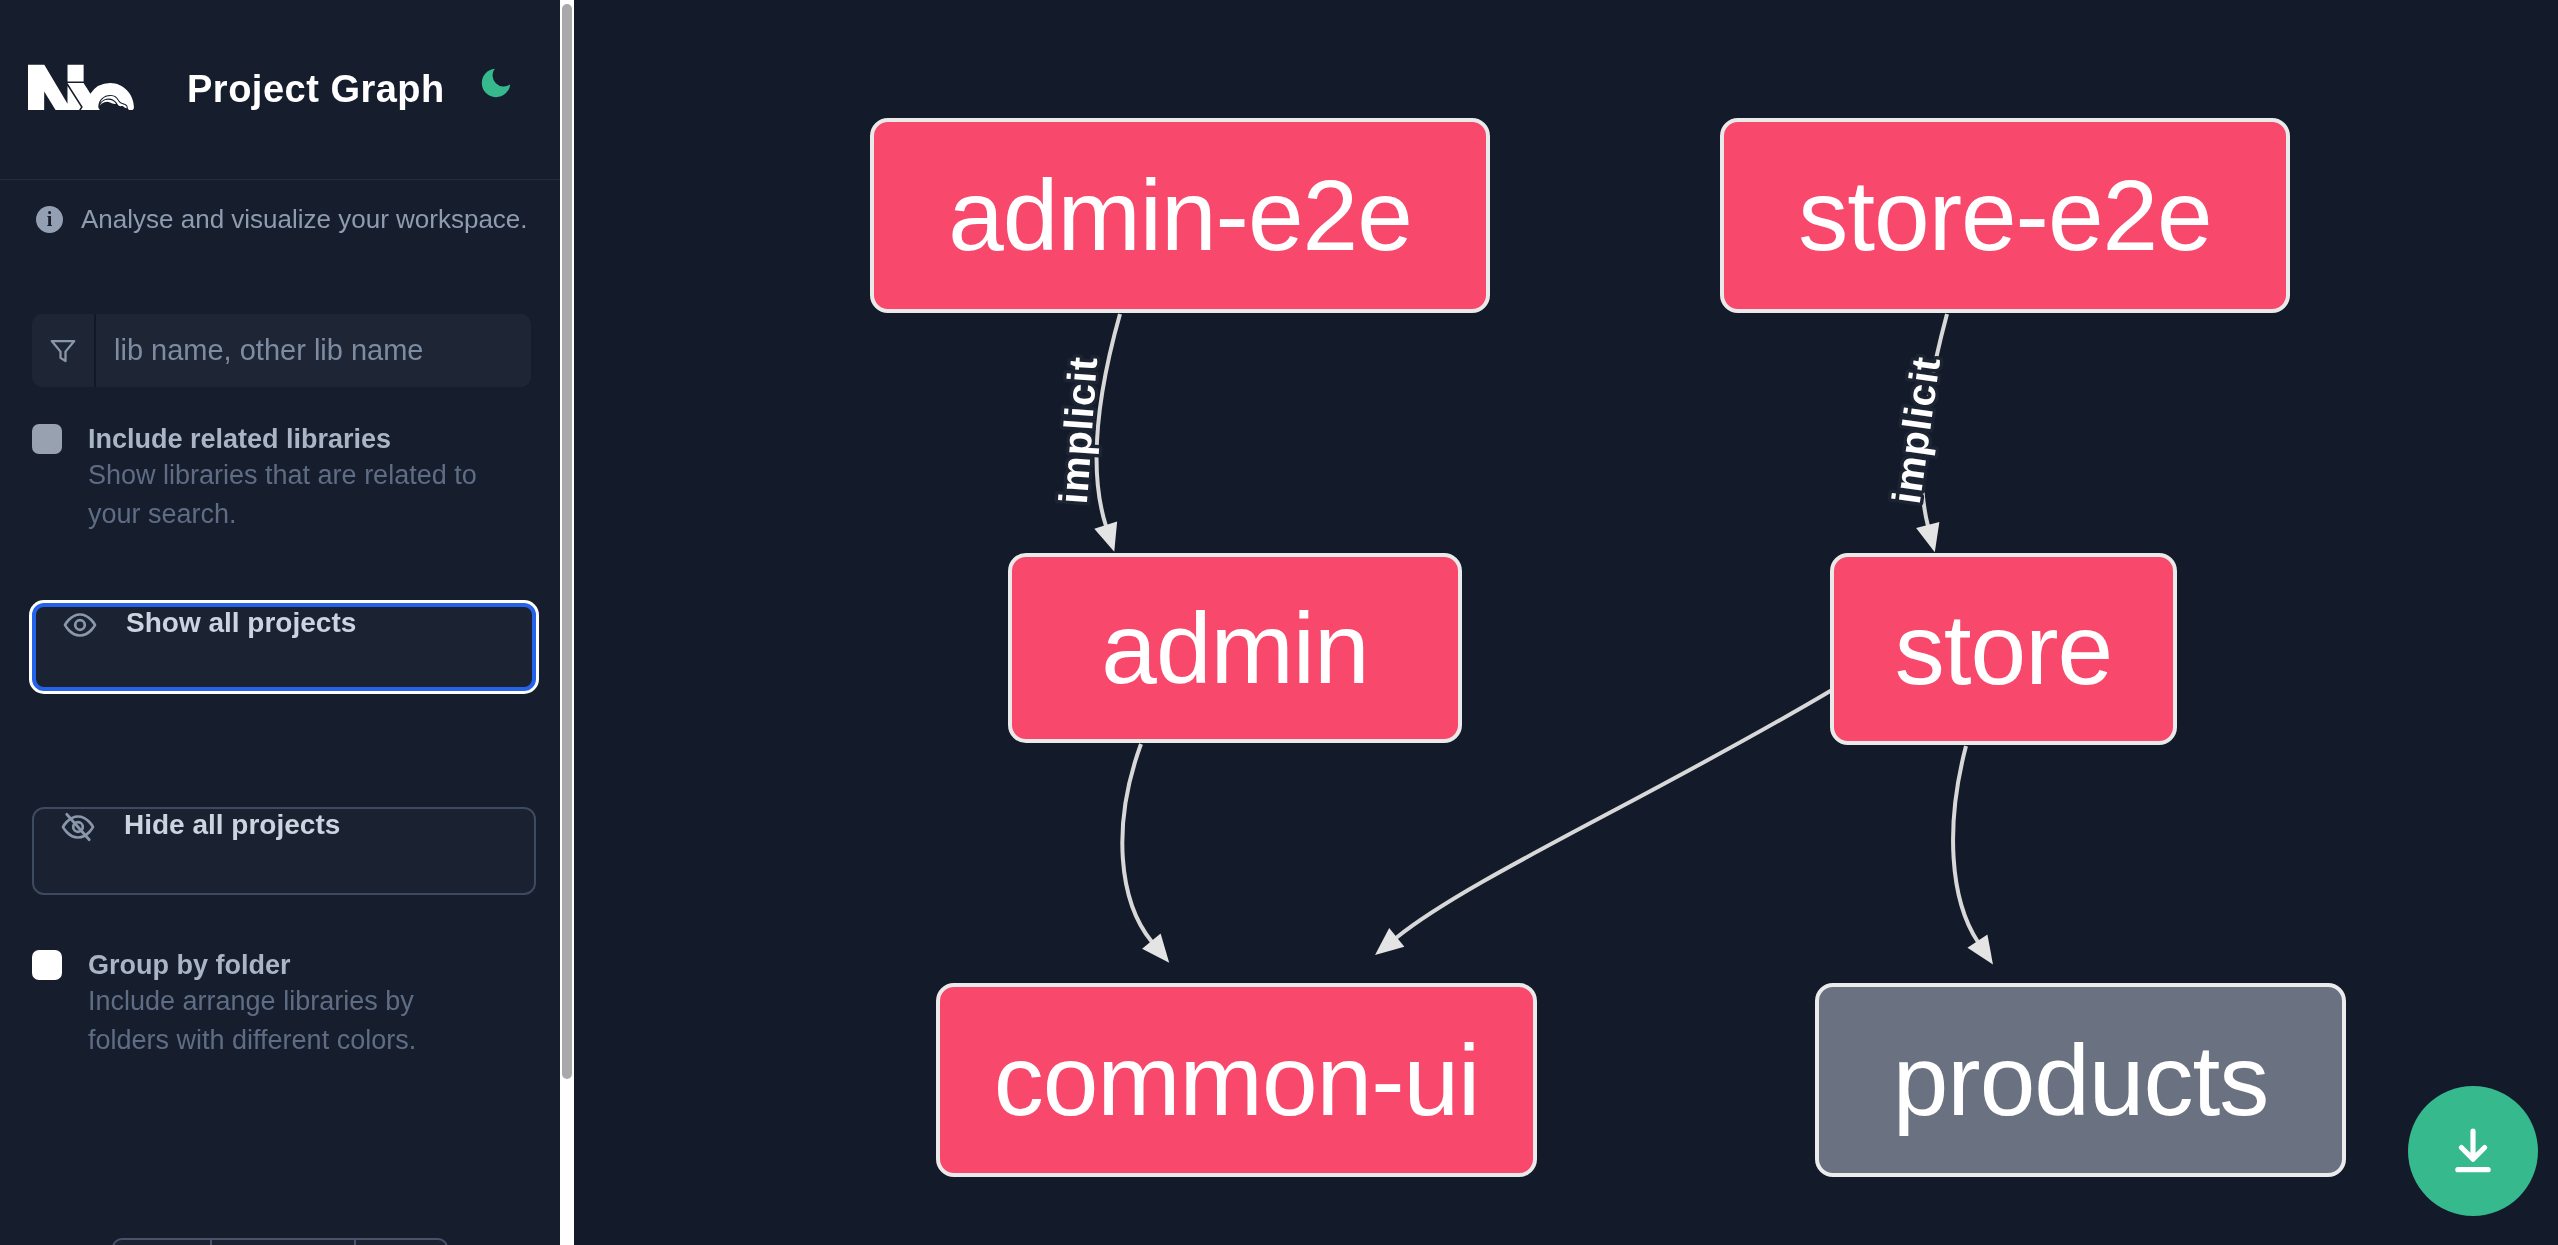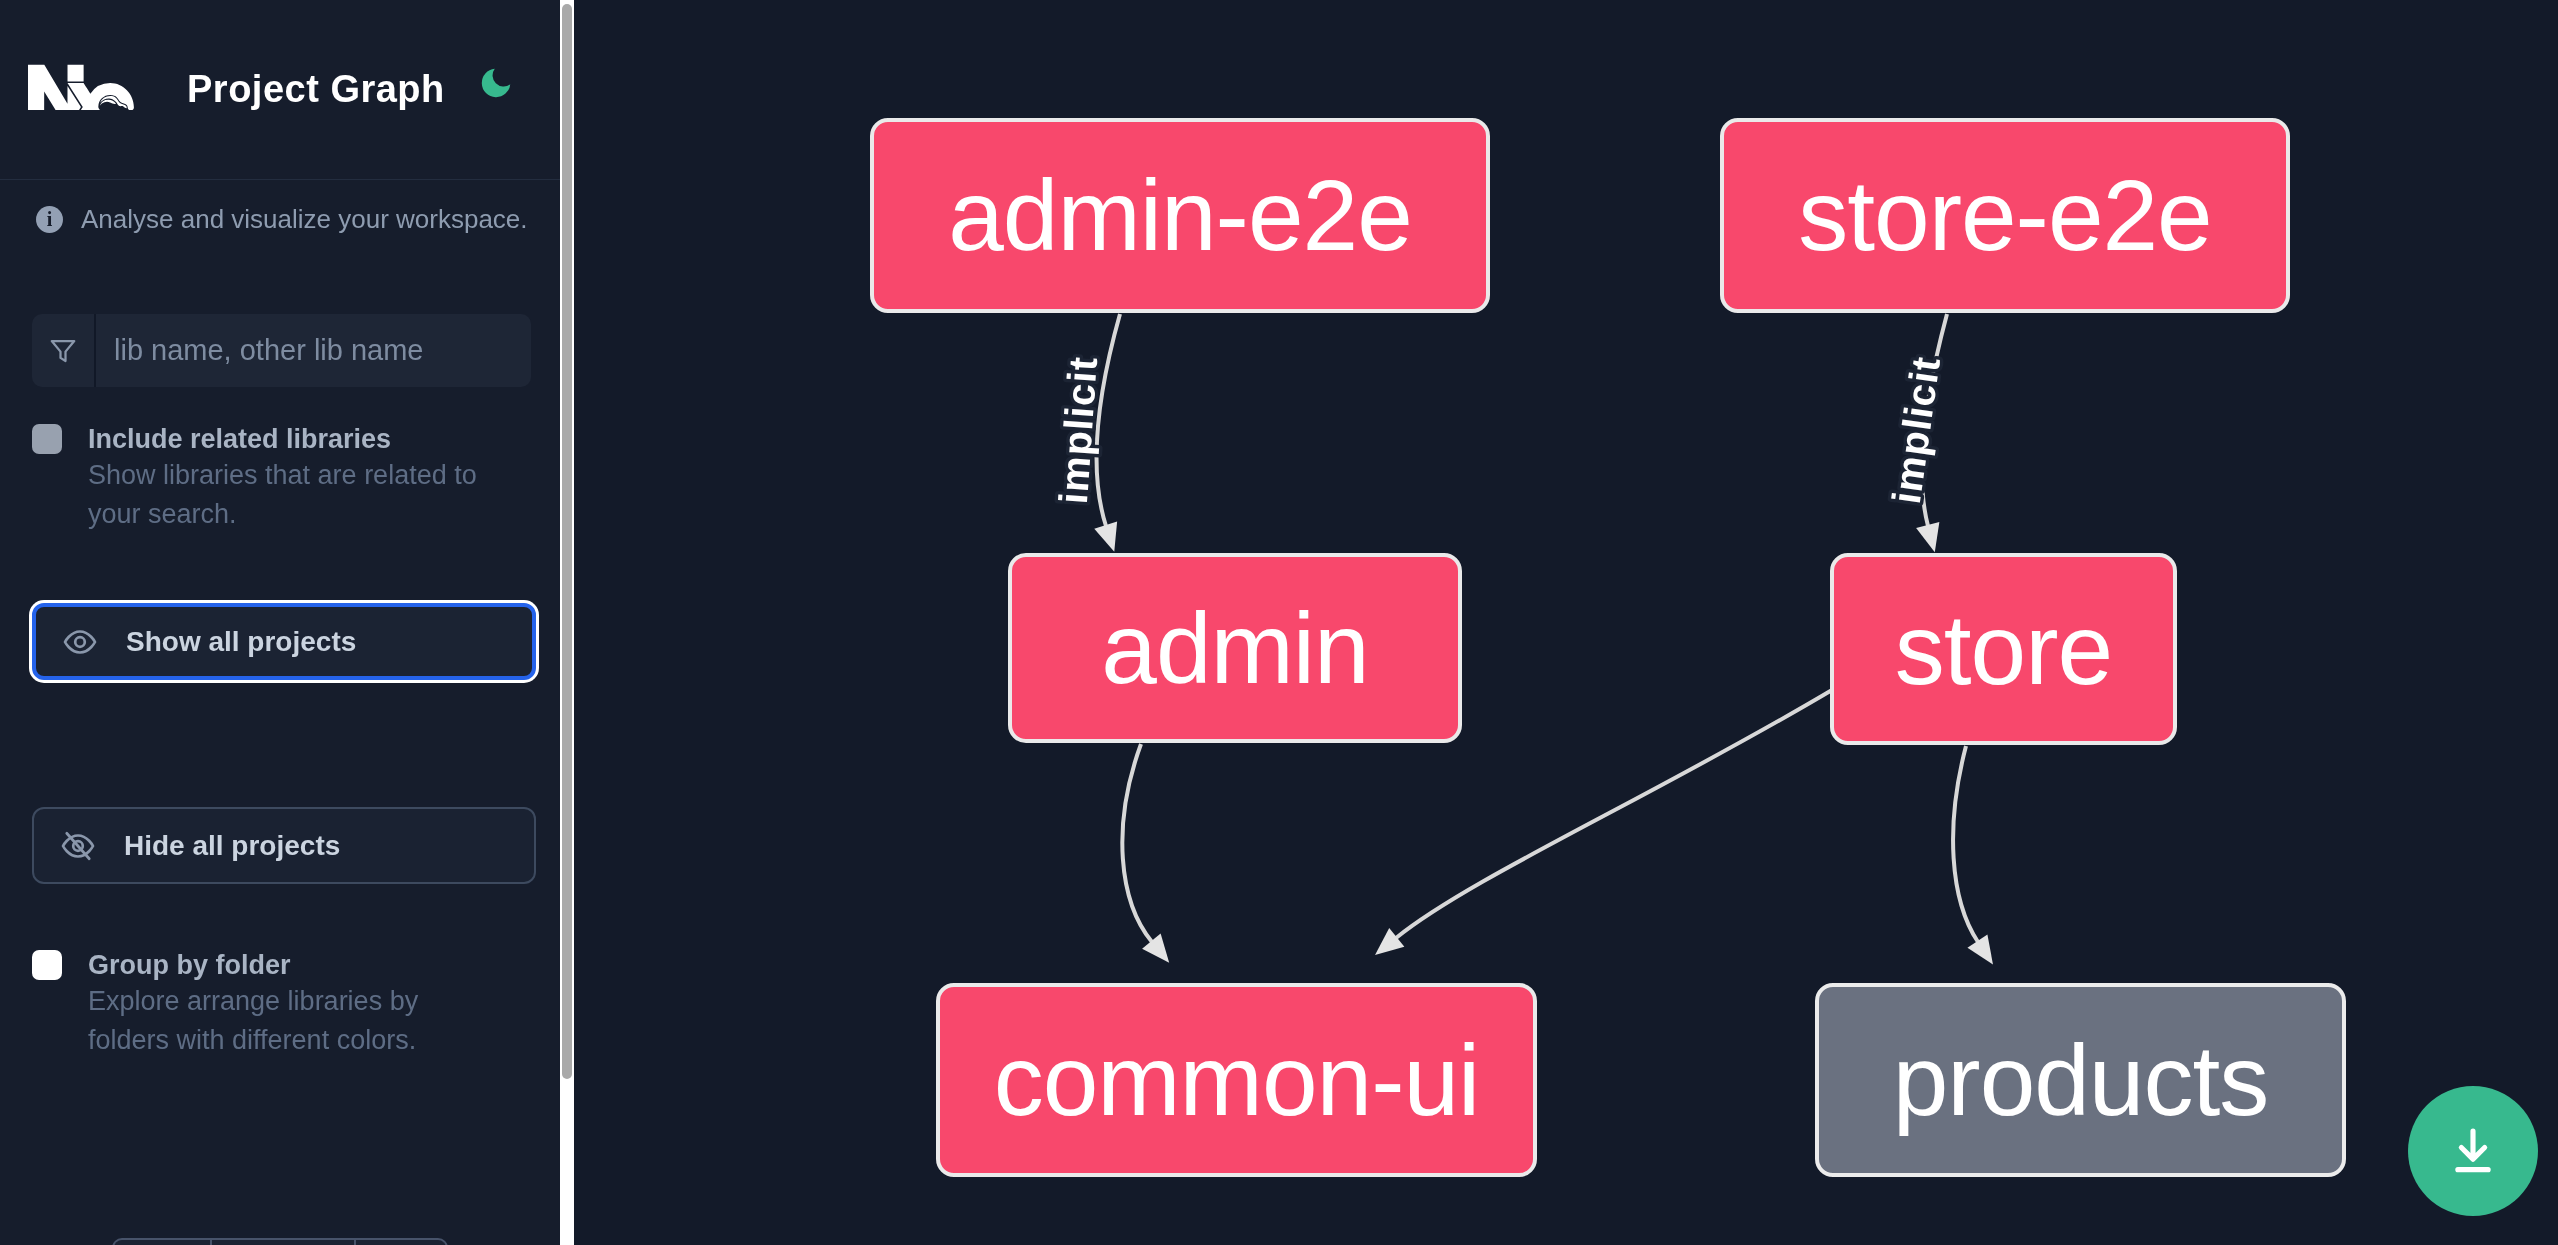--- a/index.html
+++ b/index.html
@@ -32,22 +32,22 @@
   .cb{width:30px;height:30px;border-radius:7px;flex:0 0 auto;margin-top:2px;
       display:flex;align-items:center;justify-content:center;cursor:pointer;}
   .cb.disabled{background:#98a1af;}
   .cb.unchecked{background:#ffffff;}
   .cb.checked{background:var(--green);}
   .cb.checked::after{content:"✔";color:#16251c;font-size:24px;font-weight:700;line-height:1;}
   .opt-text{width:440px;}
   .opt-title{font-size:27px;font-weight:700;color:#a9b4c4;line-height:34px;}
   .opt-desc{font-size:27px;color:#5e6d85;line-height:39px;}
 
-  .action{position:absolute;left:32px;width:504px;height:77px;border-radius:12px;
-          display:flex;align-items:center;gap:28px;padding:0 26px;background:#1a2232;
+  .action{position:absolute;left:32px;width:504px;height:88px;border-radius:12px;
+          display:flex;gap:28px;padding:0 26px;background:#1a2232;
           font-size:28px;font-weight:600;color:#cbd4e0;border:2px solid #3d4a5f;cursor:pointer;
           font-family:"Liberation Sans",sans-serif;}
   .action.a1{top:603px;} .action.a2{top:705px;} .action.a3{top:807px;}
   .action.focused{border:4px solid var(--blue);box-shadow:0 0 0 3px #ffffff;background:#1b2333;}
   .action.danger{border:3px solid var(--red);color:#fb4055;}
 
   .partial-control{position:absolute;left:112px;top:1238px;width:336px;height:12px;
                    border:2px solid #47536a;border-bottom:0;border-radius:10px 10px 0 0;background:#1b2333;}
   .partial-control .sep{position:absolute;top:0;width:2px;height:10px;background:#47536a;}
 
@@ -135,21 +135,21 @@
         <line class="icon-stroke" x1="4.5" y1="3.5" x2="19.5" y2="20.5"></line>
       </svg>
       <span>Hide all projects</span>
     </button>
 
     <div class="opt opt2">
       <span class="cb unchecked"></span>
       <span class="opt-text">
         <div class="opt-title">Group by folder</div>
         <div class="opt-desc">
-          <span>Explore arrange libraries by</span><br>
+          <span>Include arrange libraries by</span><br>
           <span>folders with different colors.</span>
         </div>
       </span>
     </div>
 
 
     <div class="partial-control">
       <span class="sep" style="left:96px"></span>
       <span class="sep" style="left:240px"></span>
     </div>

